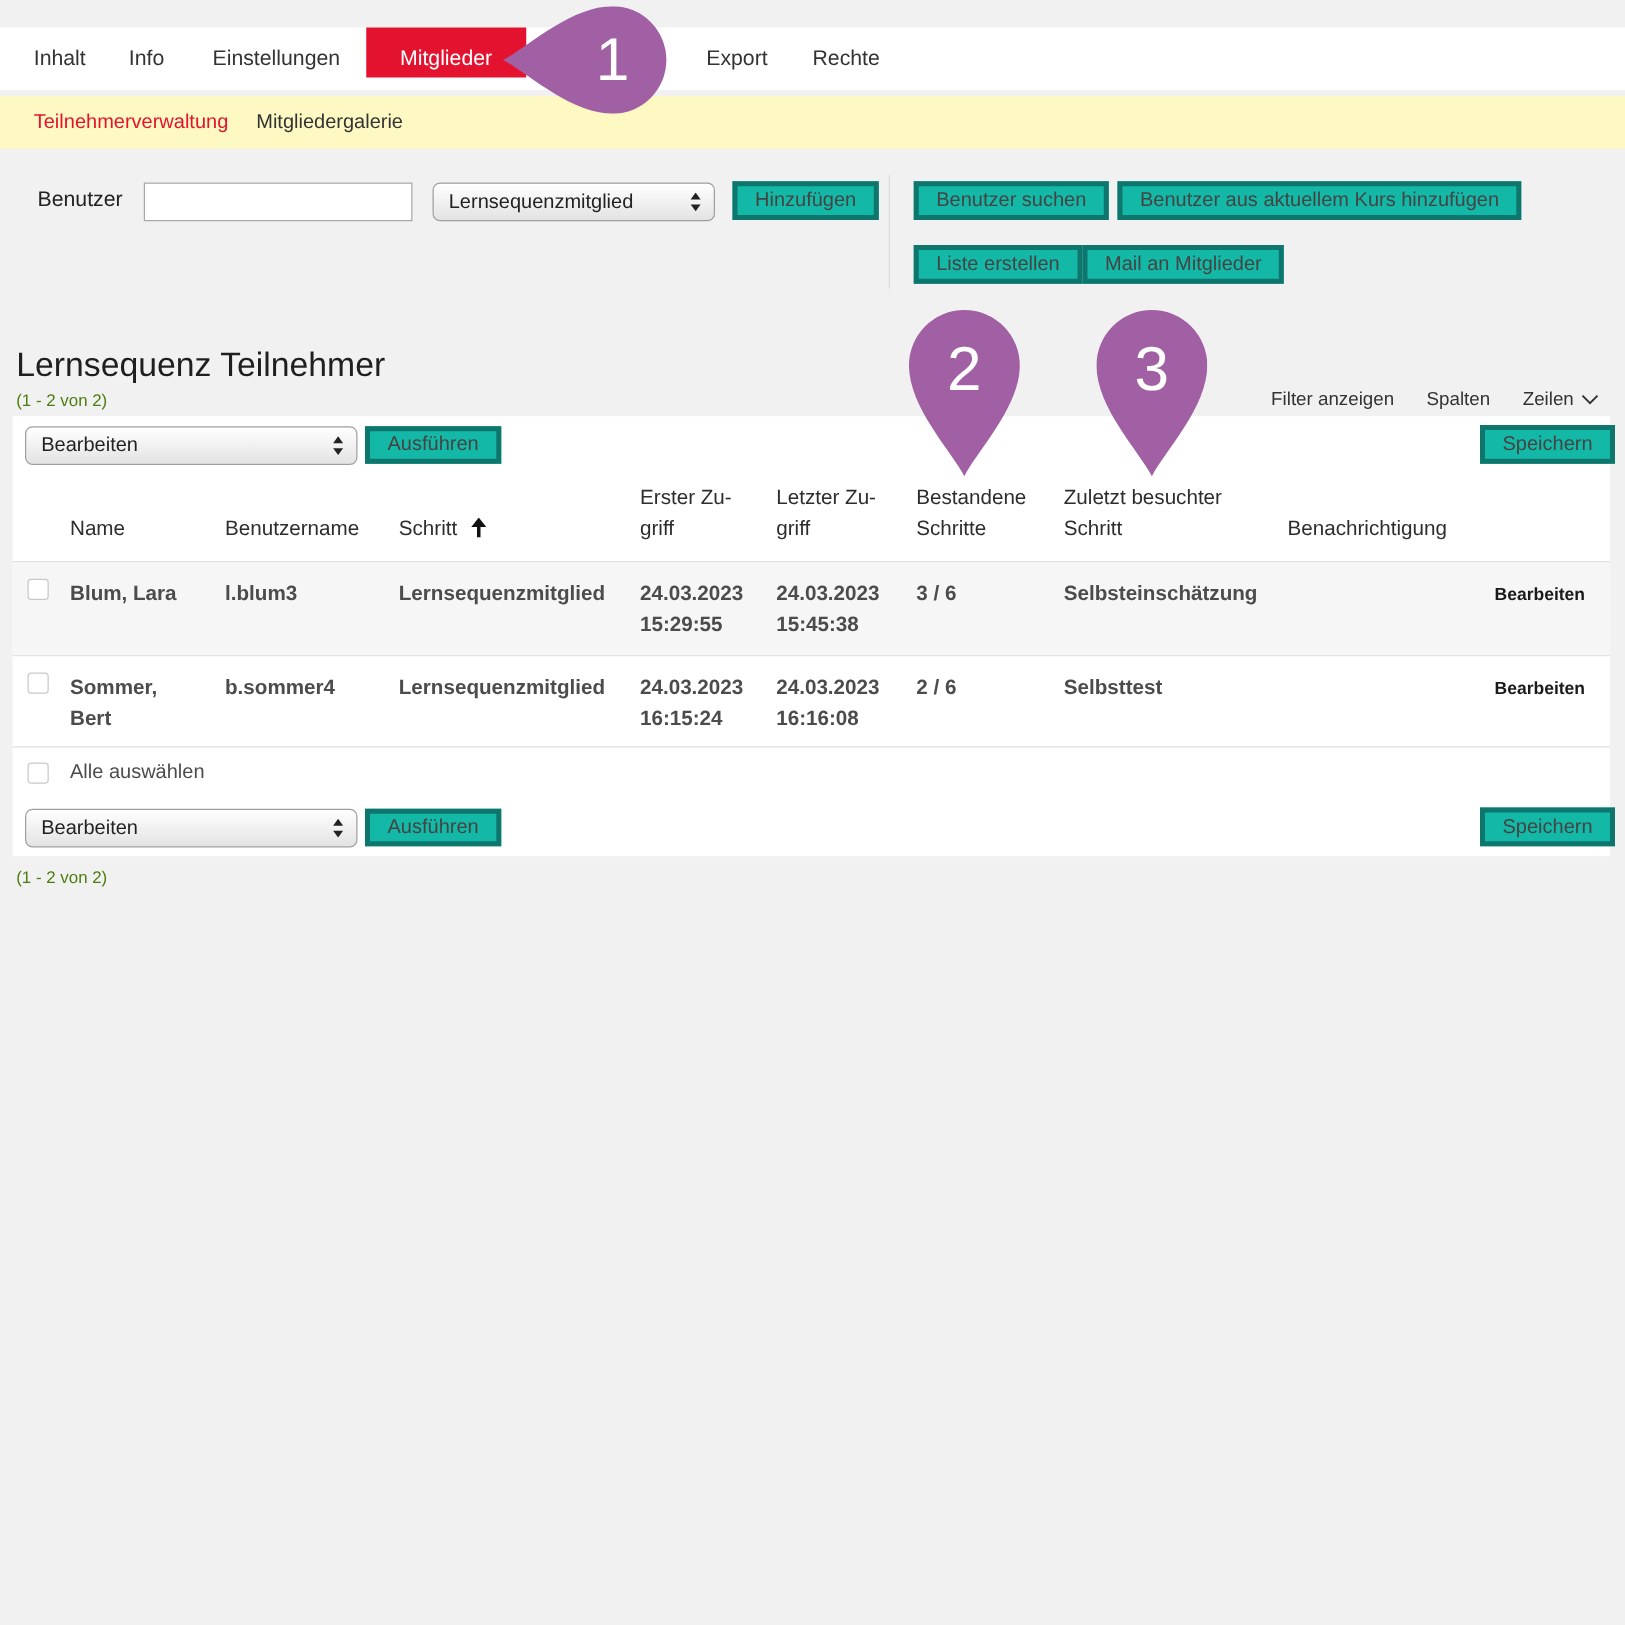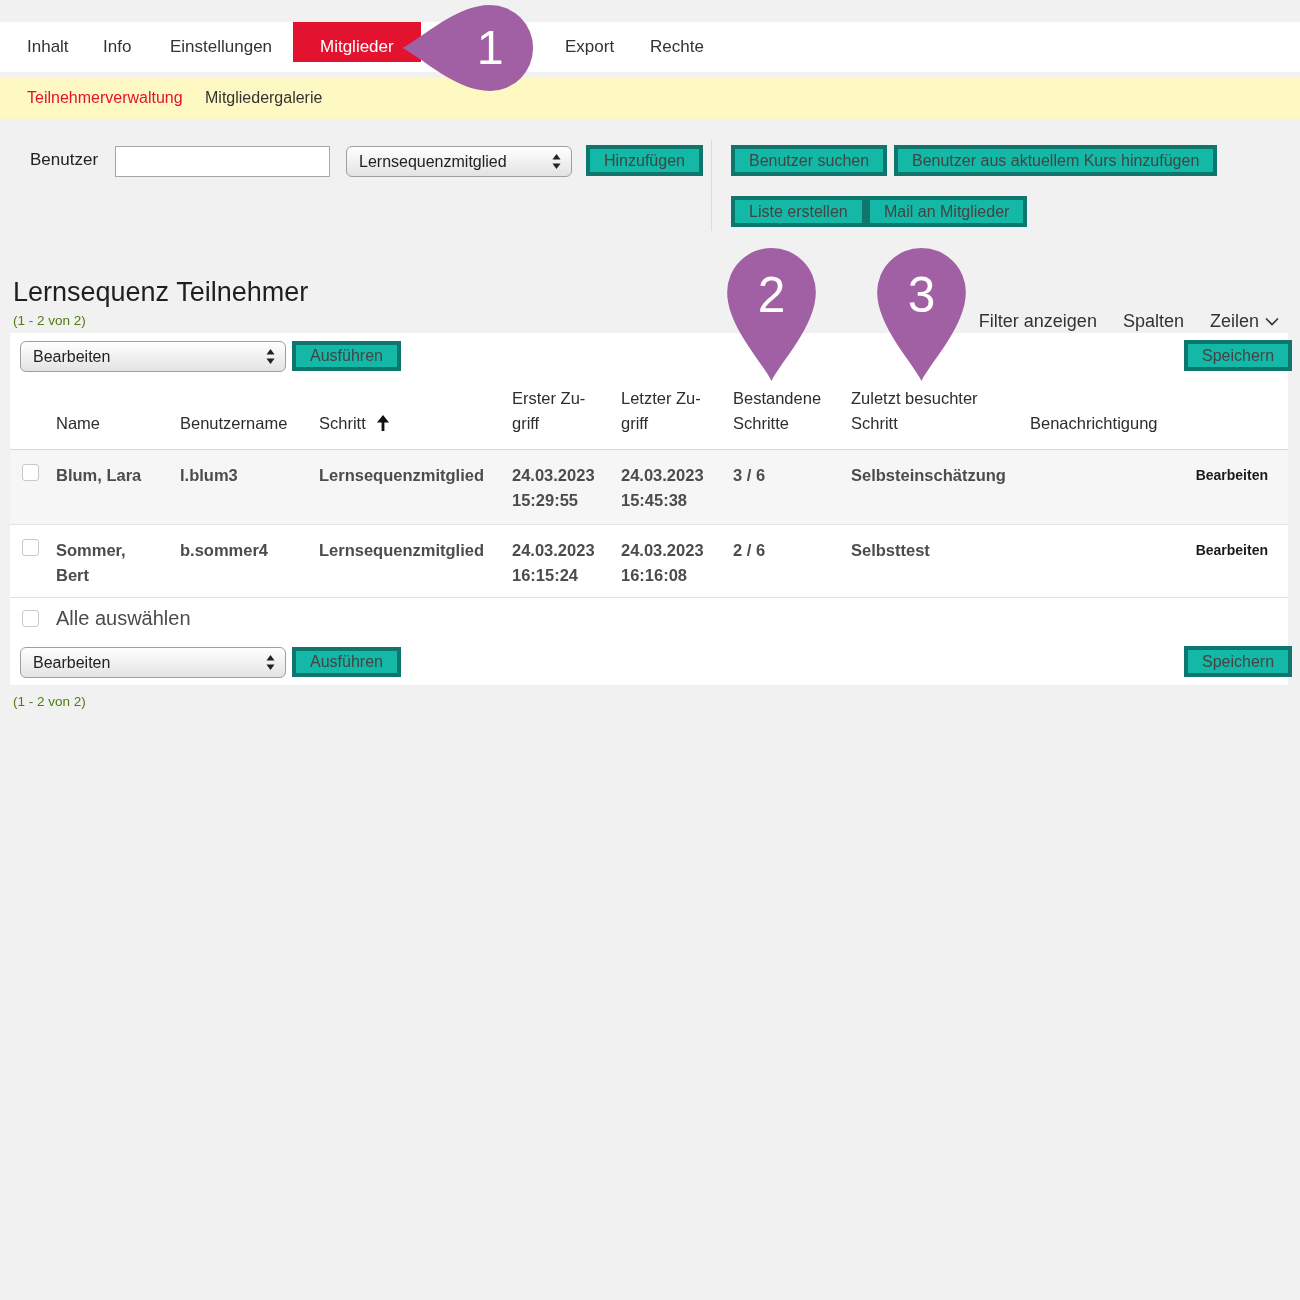--- a/index.html
+++ b/index.html
@@ -23,21 +23,21 @@
   .btn { background:#14b8a6; border:4px solid #0f766e; height:31px; font-size:16px; color:#444; padding:0 14px; font-family:"Liberation Sans",sans-serif; cursor:pointer; white-space:nowrap; }
   .selectbox { height:31px; border:1px solid #9f9f9f; border-radius:6px;
     background:linear-gradient(#ffffff, #e3e3e3); display:flex; align-items:center;
     font-size:16px; color:#222; padding:0 10px 0 12px; cursor:pointer; }
   .selectbox .sel-label { flex:1; white-space:nowrap; overflow:hidden; }
   .divider-v { width:1px; background:#dcdcdc; }
 
   
   .page-title { font-size:27px; color:#1f1f1f; white-space:nowrap; }
   .count { font-size:13.5px; color:#4d7c0f; }
-  .links-row { display:flex; gap:26px; align-items:center; font-size:18px; color:#333; }
+  .links-row { display:flex; gap:26px; align-items:center; font-size:15px; color:#333; }
   .links-row .lnk { cursor:pointer; white-space:nowrap; display:flex; align-items:center; gap:6px; }
 
   
   .panel { top:333px; left:10px; width:1278px; height:352px; background:#fff; }
   .thead { position:absolute; left:0; top:52px; width:1278px; height:65px; border-bottom:1px solid #d9d9d9;
     display:flex; align-items:flex-end; font-size:16.5px; color:#2d2d2d; }
   .hcell { padding-bottom:13px; line-height:25px; }
   .row { position:absolute; left:0; width:1278px; height:74px; display:flex; font-size:16.5px; color:#4c4c4c;font-weight:bold; }
   .row.striped { background:#f6f6f6; }
   .row .cell { padding-top:13px; line-height:25px; }
@@ -46,21 +46,21 @@
   .col-name { width:124px; }
   .col-user { width:139px; }
   .col-role { width:193px; }
   .col-first{ width:109px; }
   .col-last { width:112px; }
   .col-pass { width:118px; }
   .col-step { width:179px; }
   .col-noti { width:150px; }
   .col-act  { flex:1; text-align:right; padding-right:20px; font-size:14px; color:#1a1a1a; }
   .row .col-act span { cursor:pointer; }
-  .selall { position:absolute; left:0; top:265px; width:1278px; height:40px; display:flex; align-items:center; font-size:20px; color:#4c4c4c; }
+  .selall { position:absolute; left:0; top:265px; width:1278px; height:40px; display:flex; align-items:center; font-size:16px; color:#4c4c4c; }
 
   
   .pin { position:absolute; pointer-events:none; }
   .pin text { fill:#fff; font-family:"Liberation Sans",sans-serif; }
 </style>
 </head>
 <body>
 
 <div class="page">
 

